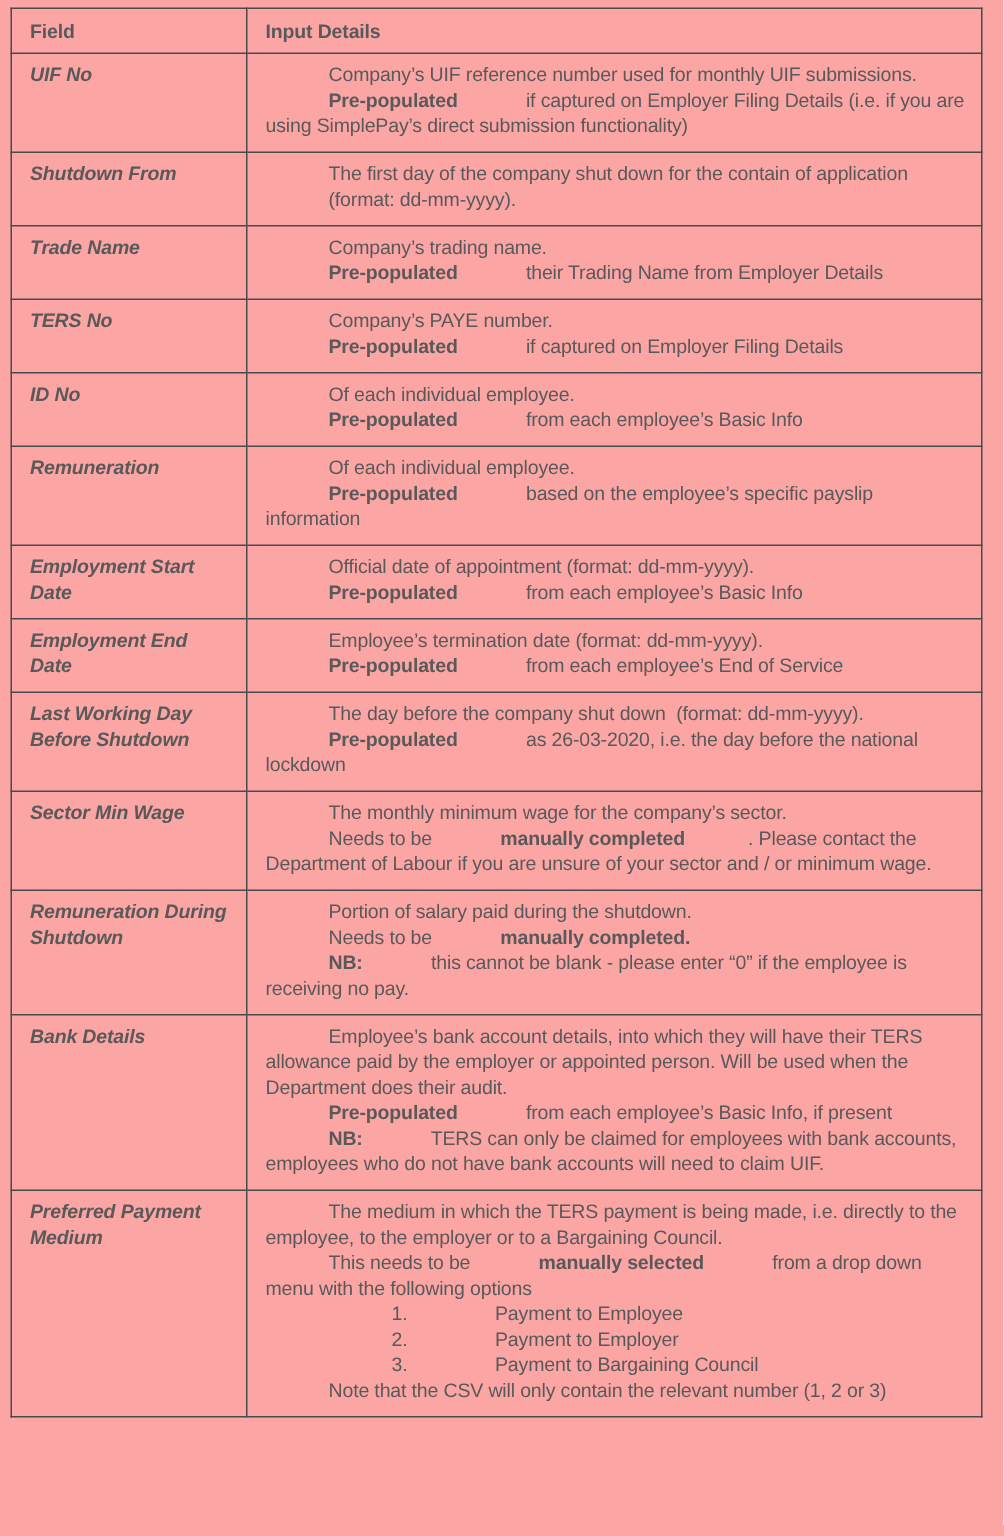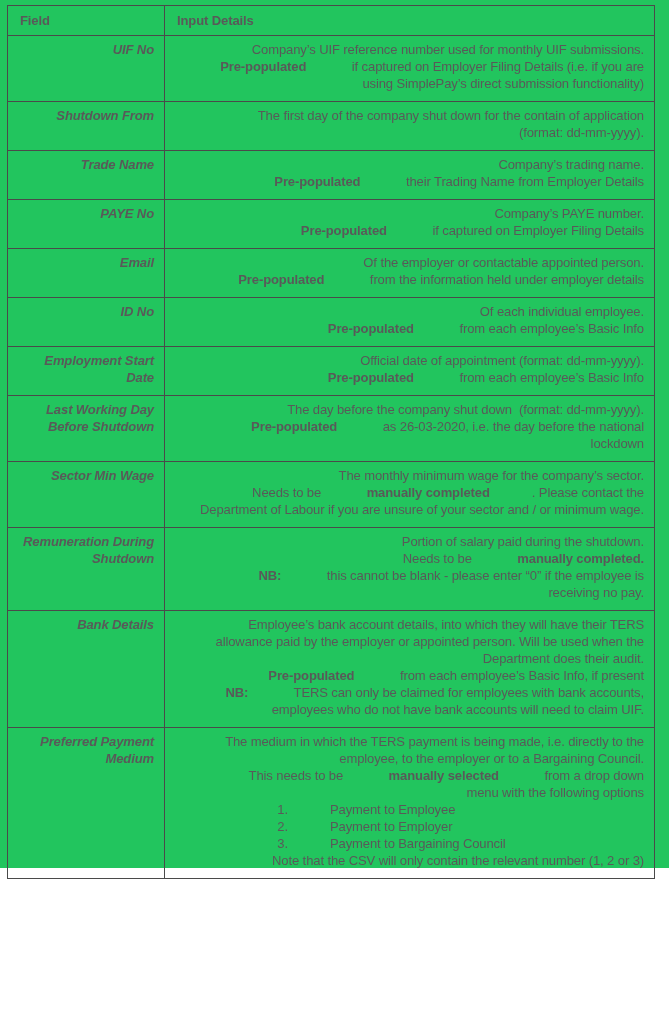--- a/index.html
+++ b/index.html
@@ -9,22 +9,22 @@
   }
   body {
     width: 669px;
     height: 1024px;
     font-family: "Liberation Sans", "DejaVu Sans", sans-serif;
     overflow: hidden;
   }
   .page {
     position: relative;
     width: 669px;
-    height: 868px;
-    background: #22c55e;
+    height: 1024px;
+    background: #fca5a5;
   }
   table.field-table {
     position: absolute;
     left: 7px;
     top: 5px;
     width: 648px;
     border-collapse: collapse;
     table-layout: fixed;
     color: #595959;
     font-size: 13px;
@@ -37,21 +37,20 @@
     vertical-align: top;
     text-align: left;
   }
   th.col-field { width: 138px; }
   table.field-table th {
     font-weight: bold;
     padding: 6px 6px 6px 12px;
   }
   table.field-table td {
     padding: 5px 10px 9px 12px;
-    text-align: right;
   }
   td.field-cell {
     font-weight: bold;
     font-style: italic;
     padding-right: 4px;
   }
   .para { margin: 0; }
   .para span { white-space: pre-wrap; margin-left: 42px; }
   .para .b { font-weight: bold; }
   .list-item {
@@ -90,45 +89,52 @@
           </td>
         </tr>
         <tr>
           <td class="field-cell">Trade Name</td>
           <td class="details-cell">
             <div class="para"><span>Company’s trading name.</span></div>
             <div class="para"><span class="b">Pre-populated</span><span> their Trading Name from Employer Details</span></div>
           </td>
         </tr>
         <tr>
-          <td class="field-cell">PAYE No</td>
+          <td class="field-cell">TERS No</td>
           <td class="details-cell">
             <div class="para"><span>Company’s PAYE number.</span></div>
             <div class="para"><span class="b">Pre-populated</span><span> if captured on Employer Filing Details</span></div>
-          </td>
-        </tr>
-        <tr>
-          <td class="field-cell">Email</td>
-          <td class="details-cell">
-            <div class="para"><span>Of the employer or contactable appointed person.</span></div>
-            <div class="para"><span class="b">Pre-populated</span><span> from the information held under employer details</span></div>
           </td>
         </tr>
         <tr>
           <td class="field-cell">ID No</td>
           <td class="details-cell">
             <div class="para"><span>Of each individual employee.</span></div>
             <div class="para"><span class="b">Pre-populated</span><span> from each employee’s Basic Info</span></div>
           </td>
         </tr>
         <tr>
+          <td class="field-cell">Remuneration</td>
+          <td class="details-cell">
+            <div class="para"><span>Of each individual employee.</span></div>
+            <div class="para"><span class="b">Pre-populated</span><span> based on the employee’s specific payslip information</span></div>
+          </td>
+        </tr>
+        <tr>
           <td class="field-cell">Employment Start Date</td>
           <td class="details-cell">
             <div class="para"><span>Official date of appointment (format: dd-mm-yyyy).</span></div>
             <div class="para"><span class="b">Pre-populated</span><span> from each employee’s Basic Info</span></div>
+          </td>
+        </tr>
+        <tr>
+          <td class="field-cell">Employment End Date</td>
+          <td class="details-cell">
+            <div class="para"><span>Employee’s termination date (format: dd-mm-yyyy).</span></div>
+            <div class="para"><span class="b">Pre-populated</span><span> from each employee’s End of Service</span></div>
           </td>
         </tr>
         <tr>
           <td class="field-cell">Last Working Day Before Shutdown</td>
           <td class="details-cell">
             <div class="para"><span>The day before the company shut down  (format: dd-mm-yyyy).</span></div>
             <div class="para"><span class="b">Pre-populated</span><span> as 26-03-2020, i.e. the day before the national lockdown</span></div>
           </td>
         </tr>
         <tr>

